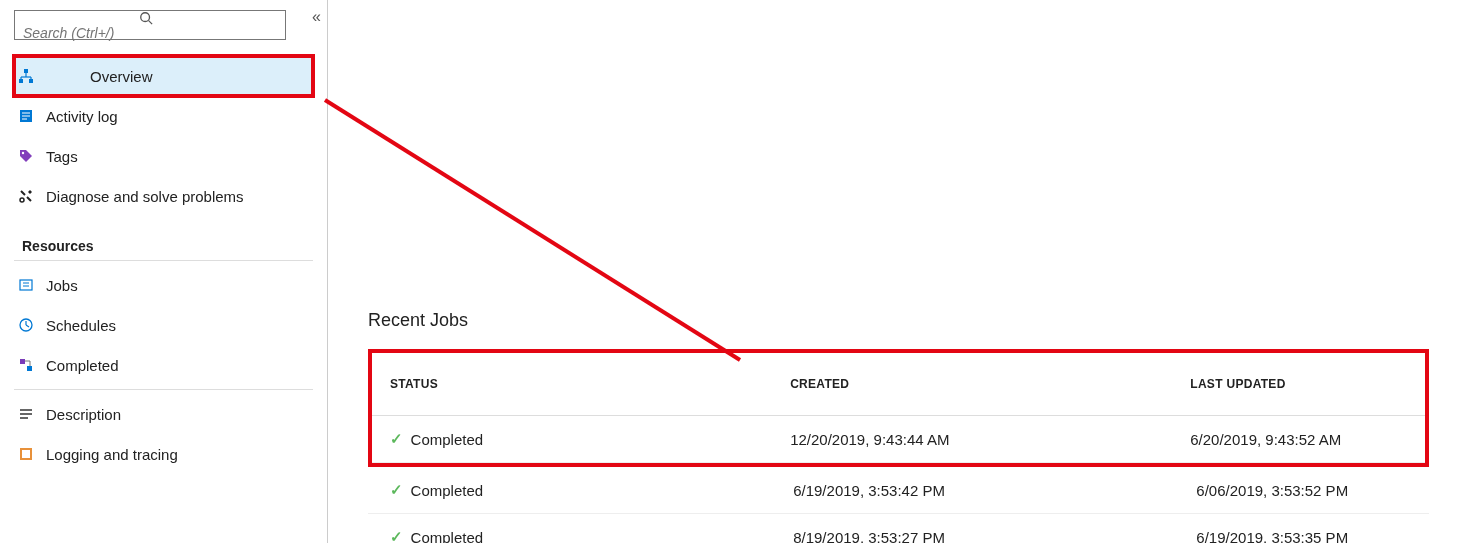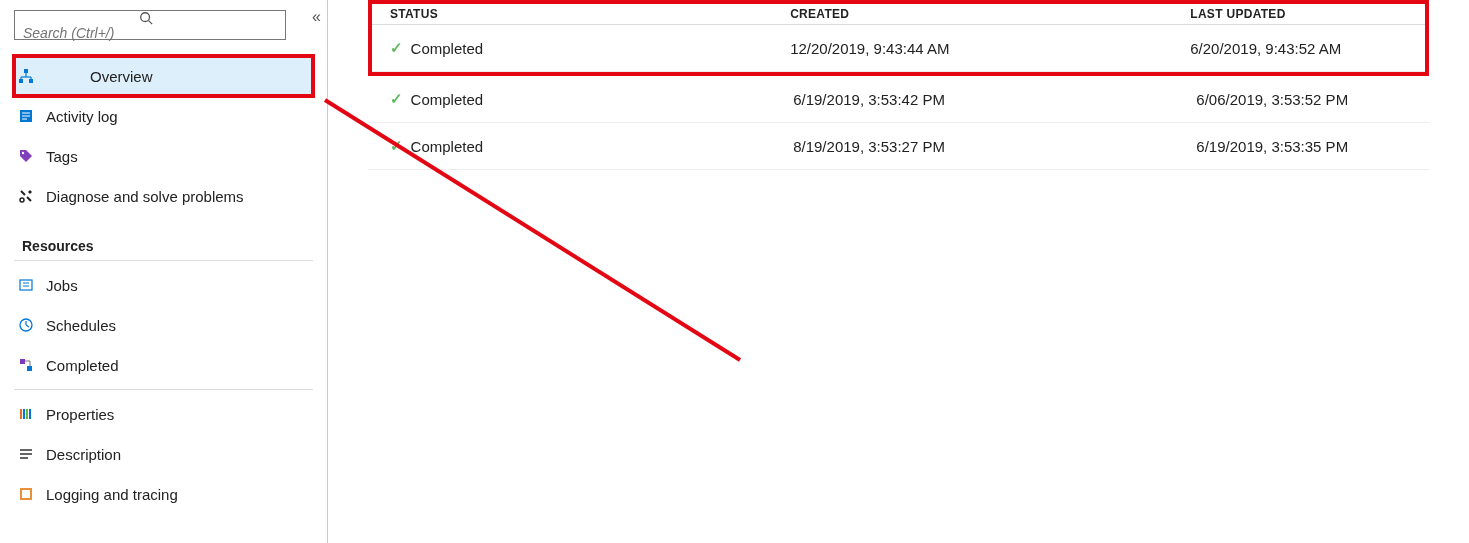--- a/index.html
+++ b/index.html
@@ -110,21 +110,21 @@
     .jobs-table {
       width: 100%;
       border-collapse: collapse;
     }
     .jobs-table th {
       text-align: left;
       font-size: 12px;
       font-weight: 700;
       letter-spacing: 0.3px;
       color: #222;
-      padding: 3px 18px;
+      padding: 24px 18px;
       border-bottom: 1px solid #ddd;
     }
     .jobs-table td {
       padding: 14px 18px;
       font-size: 15px;
       color: #222;
       border-bottom: 1px solid #eee;
     }
     .status-cell {
       display: flex;
@@ -250,51 +250,41 @@
         </span>
         <span>Completed</span>
       </li>
     </ul>
 
     <hr class="divider">
     <ul class="nav-list">
       <li class="nav-item">
         <span class="icon-slot">
           <svg width="16" height="16" viewBox="0 0 16 16">
-              <line x1="3" y1="3" x2="3" y2="13" stroke="#e86c2e" stroke-width="2"></line>
-              <line x1="6" y1="3" x2="6" y2="13" stroke="#0078d4" stroke-width="2"></line>
-              <line x1="9" y1="3" x2="9" y2="13" stroke="#6bb644" stroke-width="2"></line>
-              <line x1="12" y1="3" x2="12" y2="13" stroke="#0078d4" stroke-width="2"></line>
-            </svg>
-        </span>
-        <span>Properties</span>
-      </li>
-      <li class="nav-item">
-        <span class="icon-slot">
-          <svg width="16" height="16" viewBox="0 0 16 16">
               <line x1="2" y1="4" x2="14" y2="4" stroke="#333" stroke-width="1.5"></line>
               <line x1="2" y1="8" x2="14" y2="8" stroke="#333" stroke-width="1.5"></line>
               <line x1="2" y1="12" x2="10" y2="12" stroke="#333" stroke-width="1.5"></line>
             </svg>
         </span>
         <span>Description</span>
       </li>
       <li class="nav-item">
         <span class="icon-slot">
           <svg width="16" height="16" viewBox="0 0 16 16">
               <rect x="2" y="2" width="12" height="12" fill="#e8913a"></rect>
               <rect x="4" y="4" width="8" height="8" fill="#fff"></rect>
             </svg>
         </span>
         <span>Logging and tracing</span>
       </li>
     </ul>
   </aside>
 
   <main class="main">
+    <h2 class="recent-title">Recent Jobs</h2>
 
     <div class="jobs-table-wrap">
       <table class="jobs-table">
         <colgroup>
             <col style="width:38%">
             <col style="width:38%">
             <col style="width:24%">
           </colgroup>
         <thead>
           <tr>

